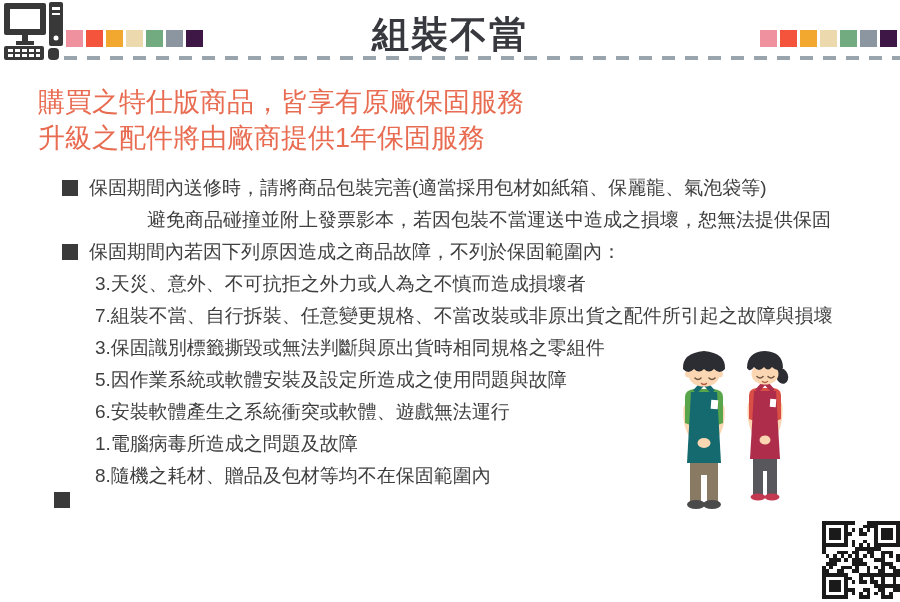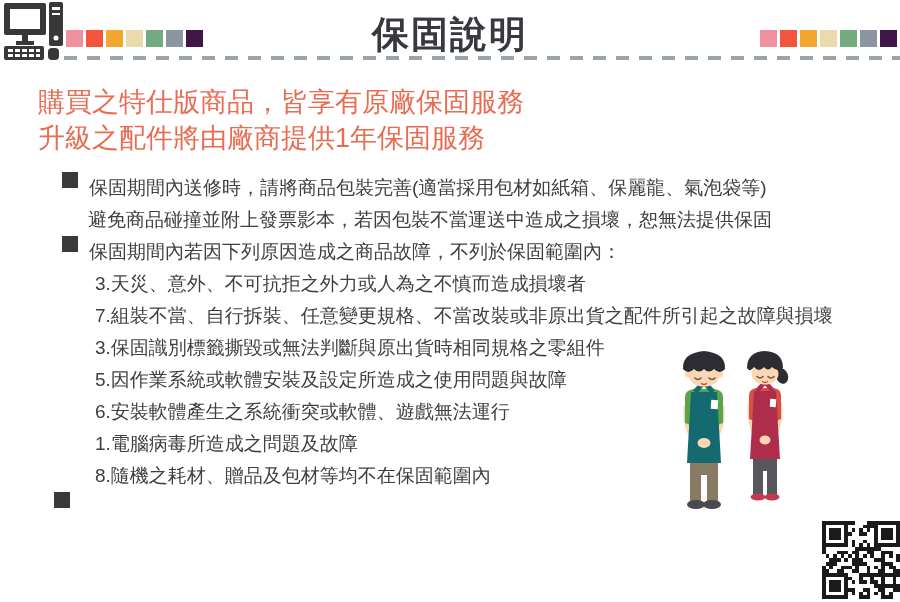--- a/index.html
+++ b/index.html
@@ -29,24 +29,24 @@
     position:absolute; left:38px; top:84px;
     font-size:27px; line-height:36px; font-weight:500; color:#e86c51;
     white-space:nowrap;
   }
   
   .notes {
     position:absolute; left:54px; top:172px; width:836px;
     font-size:19px; line-height:32px; color:#3f3f3f;
   }
   .nline { white-space:nowrap; }
-  .bullet-line { display:flex; }
+  .bullet-line { display:flex; align-items:center; }
   .pad8 { padding-left:8px; }
   .sq { flex:0 0 16px; width:16px; height:16px; background:#3a3a3a; margin-right:11px; }
-  .cont { padding-left:34px; }
+  .cont { padding-left:34px;text-align:center; }
   .item { padding-left:41px; }
   
   .staff { position:absolute; left:668px; top:345px; }
   
   .qr { position:absolute; left:822px; top:521px; width:78px; height:81px; overflow:hidden; }
 </style>
 </head>
 <body>
 
 <div class="page">
@@ -80,21 +80,21 @@
 
   <div class="palette left">
       <span class="pal-sq" style="background: rgb(239, 145, 158);"></span>
       <span class="pal-sq" style="background: rgb(244, 84, 60);"></span>
       <span class="pal-sq" style="background: rgb(242, 167, 46);"></span>
       <span class="pal-sq" style="background: rgb(236, 217, 174);"></span>
       <span class="pal-sq" style="background: rgb(113, 171, 127);"></span>
       <span class="pal-sq" style="background: rgb(139, 150, 160);"></span>
       <span class="pal-sq" style="background: rgb(63, 23, 71);"></span>
     </div>
-  <div class="page-title">保固說明</div>
+  <div class="page-title">組裝不當</div>
   <div class="palette right">
       <span class="pal-sq" style="background: rgb(239, 145, 158);"></span>
       <span class="pal-sq" style="background: rgb(244, 84, 60);"></span>
       <span class="pal-sq" style="background: rgb(242, 167, 46);"></span>
       <span class="pal-sq" style="background: rgb(236, 217, 174);"></span>
       <span class="pal-sq" style="background: rgb(113, 171, 127);"></span>
       <span class="pal-sq" style="background: rgb(139, 150, 160);"></span>
       <span class="pal-sq" style="background: rgb(63, 23, 71);"></span>
     </div>
   <div class="divider"></div>

